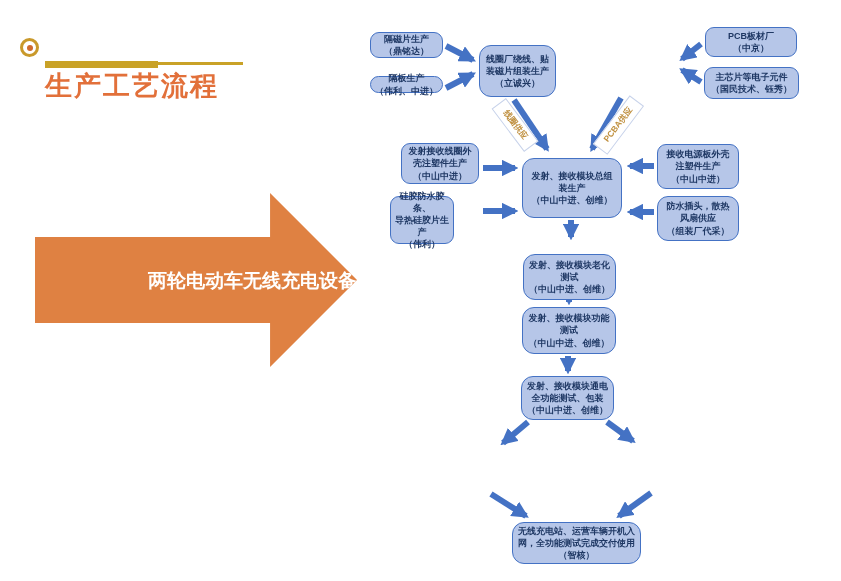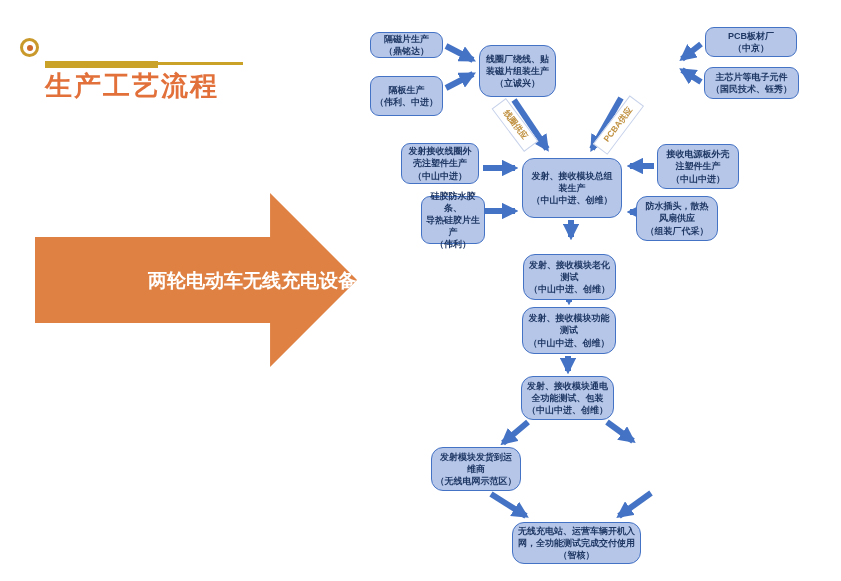--- a/index.html
+++ b/index.html
@@ -78,53 +78,50 @@
       <line x1="491" y1="494" x2="526" y2="516" marker-end="url(#ah)"></line>
       <line x1="651" y1="493" x2="619" y2="516" marker-end="url(#ah)"></line>
     </g>
   </svg>
 
   <div class="flow-tag tag-coil">线圈供应</div>
   <div class="flow-tag tag-pcba">PCBA供应</div>
 
   <div class="node" style="left:370px;top:32px;width:73px;height:26px;">隔磁片生产
 （鼎铭达）</div>
-  <div class="node" style="left:370px;top:76px;width:73px;height:40px;">隔板生产
+  <div class="node" style="left:370px;top:76px;width:73px;height:17px;">隔板生产
 （伟利、中进）</div>
   <div class="node r12" style="left:479px;top:45px;width:77px;height:52px;">线圈厂绕线、贴
 装磁片组装生产
 （立诚兴）</div>
   <div class="node" style="left:705px;top:27px;width:92px;height:30px;">PCB板材厂
 （中京）</div>
   <div class="node" style="left:704px;top:67px;width:95px;height:32px;">主芯片等电子元件
 （国民技术、钰秀）</div>
   <div class="node" style="left:401px;top:143px;width:78px;height:41px;">发射接收线圈外
 壳注塑件生产
 （中山中进）</div>
-  <div class="node" style="left:421px;top:196px;width:64px;height:48px;">硅胶防水胶条、
+  <div class="node" style="left:390px;top:196px;width:64px;height:48px;">硅胶防水胶条、
 导热硅胶片生产
 （伟利）</div>
   <div class="node r12" style="left:522px;top:158px;width:100px;height:60px;">发射、接收模块总组
 装生产
 （中山中进、创维）</div>
   <div class="node" style="left:657px;top:144px;width:82px;height:45px;">接收电源板外壳
 注塑件生产
 （中山中进）</div>
-  <div class="node" style="left:636px;top:196px;width:82px;height:45px;border-radius:11px;">防水插头，散热
+  <div class="node" style="left:657px;top:196px;width:82px;height:45px;border-radius:11px;">防水插头，散热
 风扇供应
 （组装厂代采）</div>
   <div class="node r12" style="left:523px;top:254px;width:93px;height:46px;">发射、接收模块老化
 测试
 （中山中进、创维）</div>
   <div class="node r12" style="left:522px;top:307px;width:94px;height:47px;">发射、接收模块功能
 测试
 （中山中进、创维）</div>
   <div class="node r12" style="left:521px;top:376px;width:93px;height:44px;">发射、接收模块通电
 全功能测试、包装
 （中山中进、创维）</div>
-  <div class="node r12" style="left:431px;top:447px;width:90px;height:44px;">发射模块发货到运
-维商
-（无线电网示范区）</div>
   <div class="node r12" style="left:512px;top:522px;width:129px;height:42px;">无线充电站、运营车辆开机入
 网，全功能测试完成交付使用
 （智核）</div>
 
 </div>
 
 </body></html>

